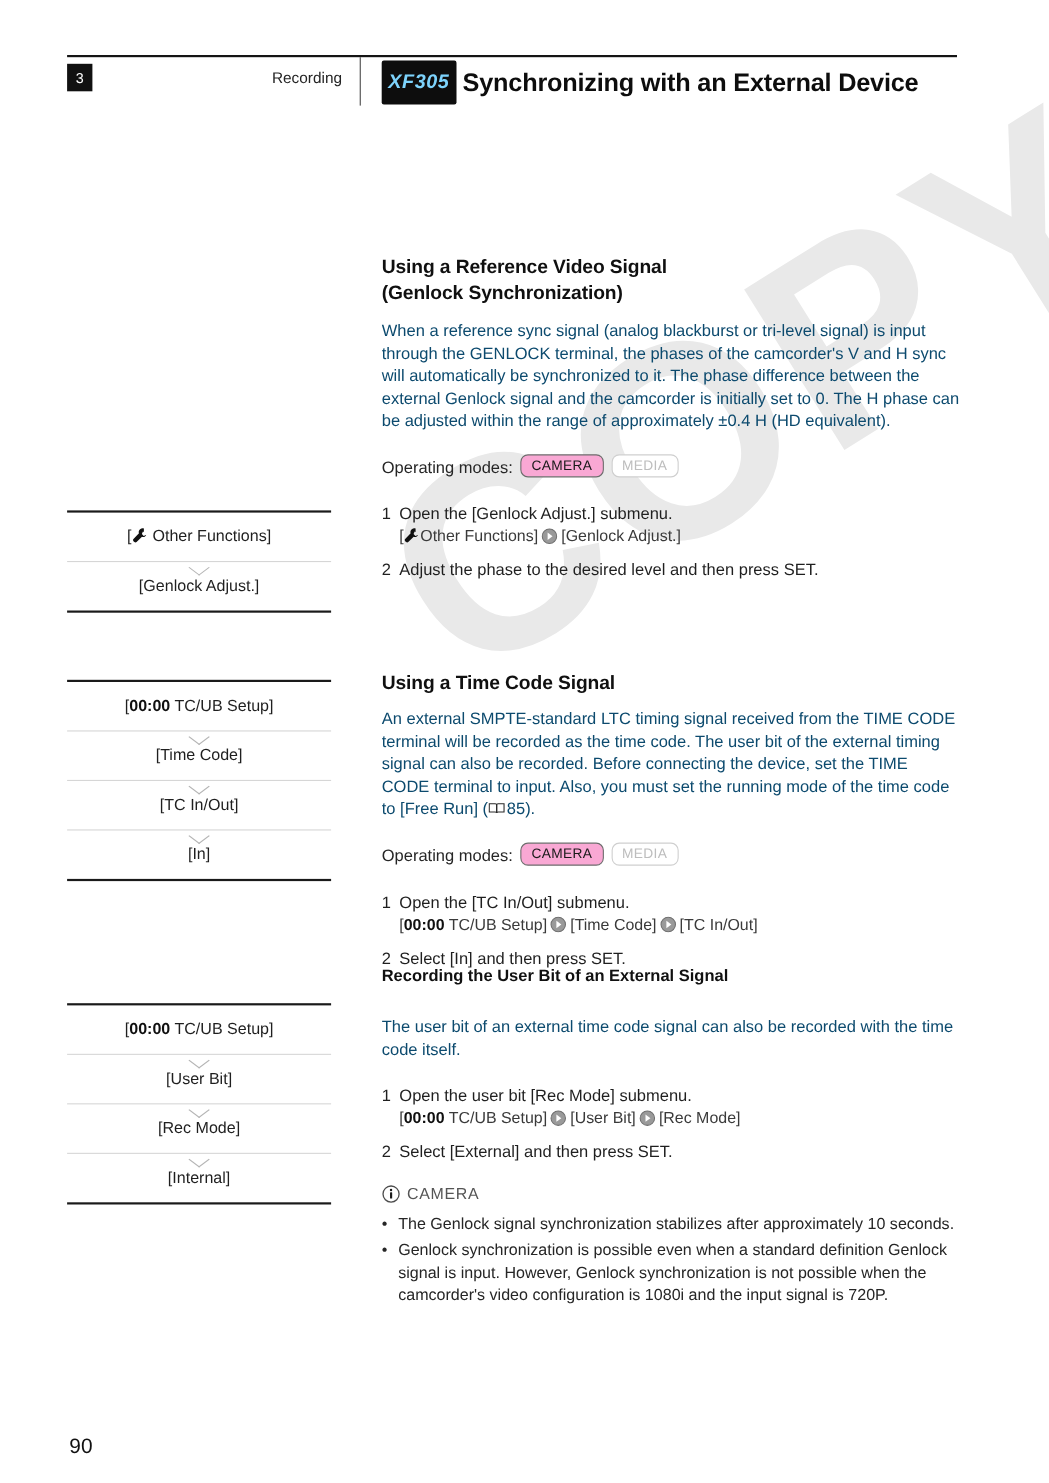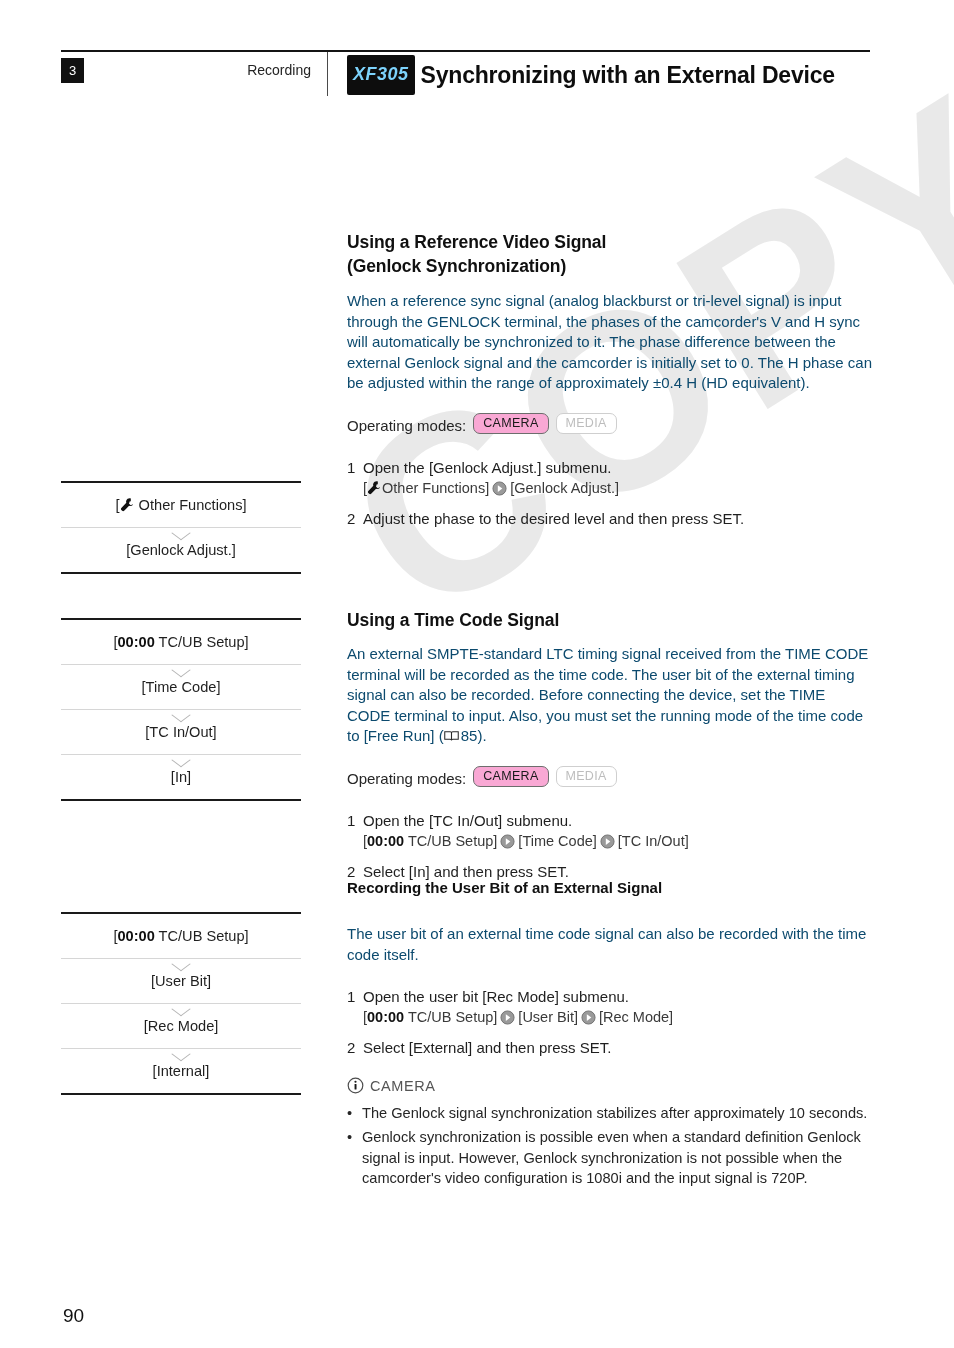--- a/index.html
+++ b/index.html
@@ -364,21 +364,21 @@
           <span class="note-text">The Genlock signal synchronization stabilizes after approximately 10 seconds.</span>
         </div>
         <div class="note-item" style="margin-top:4px;">
           <span class="note-bullet">•</span>
           <span class="note-text">Genlock synchronization is possible even when a standard definition Genlock signal is input. However, Genlock synchronization is not possible when the camcorder's video configuration is 1080i and the input signal is 720P.</span>
         </div>
       </div>
 
     </div>
 
-    <div class="menupath" style="top:481px;">
+    <div class="menupath" style="top:464px;">
       <div class="mp-rule"></div>
       <div class="mp-item">[<span class="ico ico-wrench"><svg viewBox="0 0 24 26" width="13" height="14">
               <path fill="#111" d="M20 1c-3.2-1.3-6.9.3-8.3 3.6-0.6 1.5-0.6 3 0 4.4L2.4 18.6c-1 1-1 2.6 0 3.6l1.6 1.6c1 1 2.6 1 3.6 0l9.2-9.2c1.5.6 3.1.6 4.6 0 1.4-.6 2.4-1.7 2.9-3l-4.6 1.8-3.1-3.1 1.8-4.6c.6.3 1.1.8 1.6 1.3z"></path>
             </svg></span> <span>Other Functions]</span></div>
       <div class="mp-sep"></div>
       <div class="mp-item">[Genlock Adjust.]</div>
       <div class="mp-rule"></div>
     </div>
 
     <div class="menupath" style="top:618px;">

